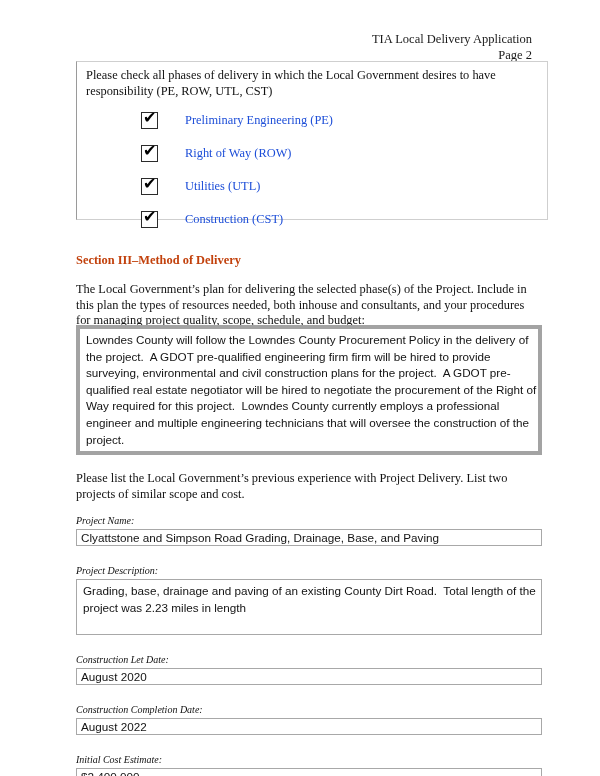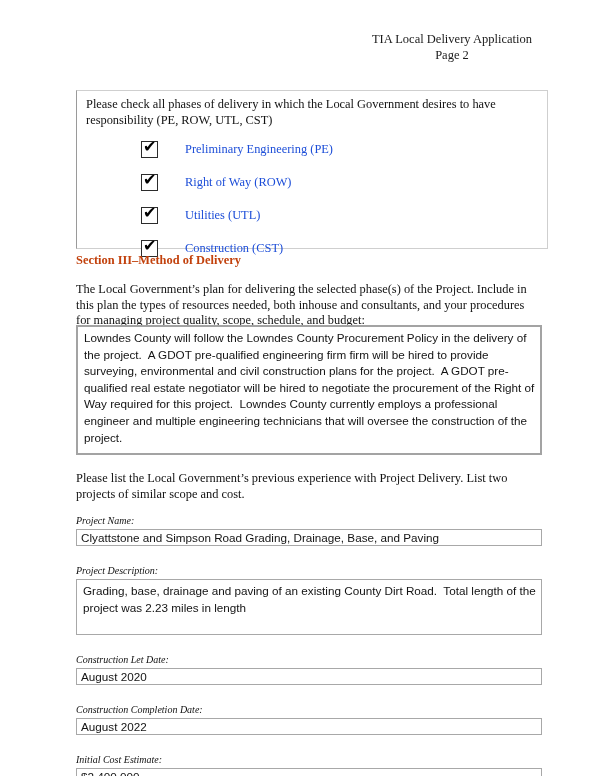--- a/index.html
+++ b/index.html
@@ -21,32 +21,32 @@
     width: 600px;
     height: 776px;
     background: #ffffff;
   }
 
   
   .header {
     position: absolute;
     top: 31px;
     right: 68px;
-    text-align: center;
+    text-align: right;
     font-size: 12.5px;
     line-height: 16px;
     color: #1a1a1a;
   }
   .header div { white-space: nowrap; }
 
   
   .phases-box {
     position: absolute;
     left: 76px;
-    top: 90px;
+    top: 61px;
     width: 472px;
     height: 159px;
     border: 1px solid #cfcfcf;
     border-left: 1px solid #9a9a9a;
     box-sizing: border-box;
     background: #ffffff;
   }
   .phases-intro {
     position: absolute;
     left: 9px;
@@ -113,21 +113,21 @@
     color: #111111;
   }
 
   
   .answer-box {
     position: absolute;
     left: 76px;
     top: 325px;
     width: 466px;
     height: 130px;
-    border: 2px solid #a3a3a3;
+    border: 4px solid #a3a3a3;
     box-sizing: border-box;
     background: #ffffff;
   }
   .answer-text {
     position: absolute;
     left: 6px;
     top: 3px;
     width: 452px;
     font-family: "Liberation Sans", "DejaVu Sans", sans-serif;
     font-size: 11.7px;

